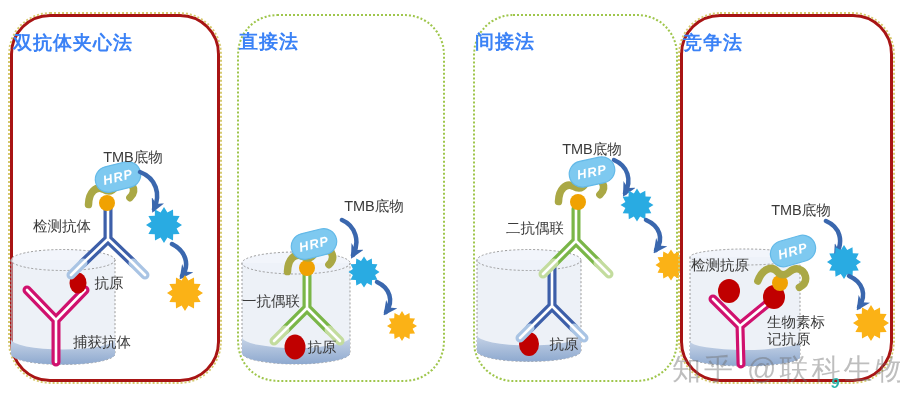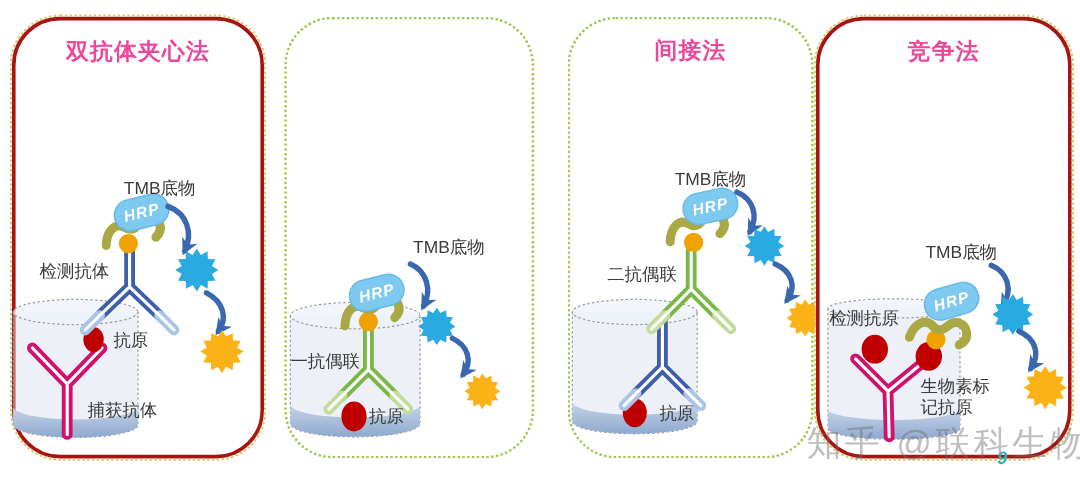--- a/index.html
+++ b/index.html
@@ -5,21 +5,21 @@
   html,body{margin:0;padding:0;background:#fff;}
   .stage{position:relative;width:900px;height:405px;background:#fff;overflow:hidden;
          font-family:"Liberation Sans",sans-serif;}
   .panel{position:absolute;top:14px;height:368px;border-radius:40px;background:#fff;box-sizing:border-box;}
   .panel.red{border:3px solid #a81414;outline:2px dotted #d6c96e;outline-offset:0px;}
   .panel.green{border:2px dotted #9fc64c;}
   .p1{left:10px;width:210px;}
   .p2{left:237px;width:208px;}
   .p3{left:473px;width:205px;}
   .p4{left:680px;width:213px;}
-  .ptitle{margin-top:13px;text-align:center;font-size:19px;font-weight:700;color:#ec4899;letter-spacing:1px;}
+  .ptitle{margin-top:13px;text-align:left;font-size:19px;font-weight:700;color:#3b82f6;letter-spacing:1px;}
   .panel svg{position:absolute;left:0;top:0;overflow:visible;}
   svg text{font-family:"Liberation Sans",sans-serif;fill:#3a3a3a;font-size:14.5px;}
   svg text.hrp{fill:#fff;font-size:13px;font-weight:700;font-style:italic;letter-spacing:1px;}
   .arrow{fill:none;stroke:#3a67ae;stroke-width:4.5;stroke-linecap:round;}
   .limb-w{fill:none;stroke:#fff;stroke-width:2.6;stroke-linecap:round;stroke-linejoin:round;}
   .limb{fill:none;stroke-width:9;stroke-linecap:round;stroke-linejoin:round;}
   .bird{fill:none;stroke:#aaa845;stroke-width:7.5;stroke-linecap:round;}
   .wellbody{fill:rgba(214,223,238,0.45);stroke:#9a9a9a;stroke-width:1;stroke-dasharray:2,2;}
   .welltop{fill:rgba(238,242,249,0.75);stroke:#9a9a9a;stroke-width:1;stroke-dasharray:2,2;}
   .watermark{position:absolute;left:672px;top:350px;font-size:29px;color:rgba(110,110,110,0.45);
@@ -70,20 +70,21 @@
       <path class="arrow" marker-end="url(#ah1)" d="M159,227 C173,234 177,248 169,259"></path>
       <polygon fill="#fbb216" points="172.0,258.0 175.4,263.4 181.0,260.4 181.2,266.8 187.6,267.0 184.6,272.6 190.0,276.0 184.6,279.4 187.6,285.0 181.2,285.2 181.0,291.6 175.4,288.6 172.0,294.0 168.6,288.6 163.0,291.6 162.8,285.2 156.4,285.0 159.4,279.4 154.0,276.0 159.4,272.6 156.4,267.0 162.8,266.8 163.0,260.4 168.6,263.4"></polygon>
       <text x="120" y="145" text-anchor="middle">TMB底物</text>
       <text x="49" y="214" text-anchor="middle">检测抗体</text>
       <text x="96" y="271" text-anchor="middle">抗原</text>
       <text x="89" y="330" text-anchor="middle">捕获抗体</text>
     </svg>
   </section>
 
   <section class="panel green p2">
+    <div class="ptitle">直接法</div>
     <svg width="208" height="374" viewBox="0 0 208 374">
       <defs>
         <linearGradient id="liq2" x1="0" y1="0" x2="0" y2="1">
           <stop offset="0" stop-color="#c7d4e7"></stop>
             <stop offset="1" stop-color="#8ea9cf"></stop>
         </linearGradient>
         <marker id="ah2" viewBox="0 0 10 10" refX="7" refY="5" markerWidth="3.1" markerHeight="3.1" orient="auto">
           <path d="M0,0 L10,5 L0,10 L3,5 Z" fill="#3a67ae"></path>
         </marker>
       </defs>

